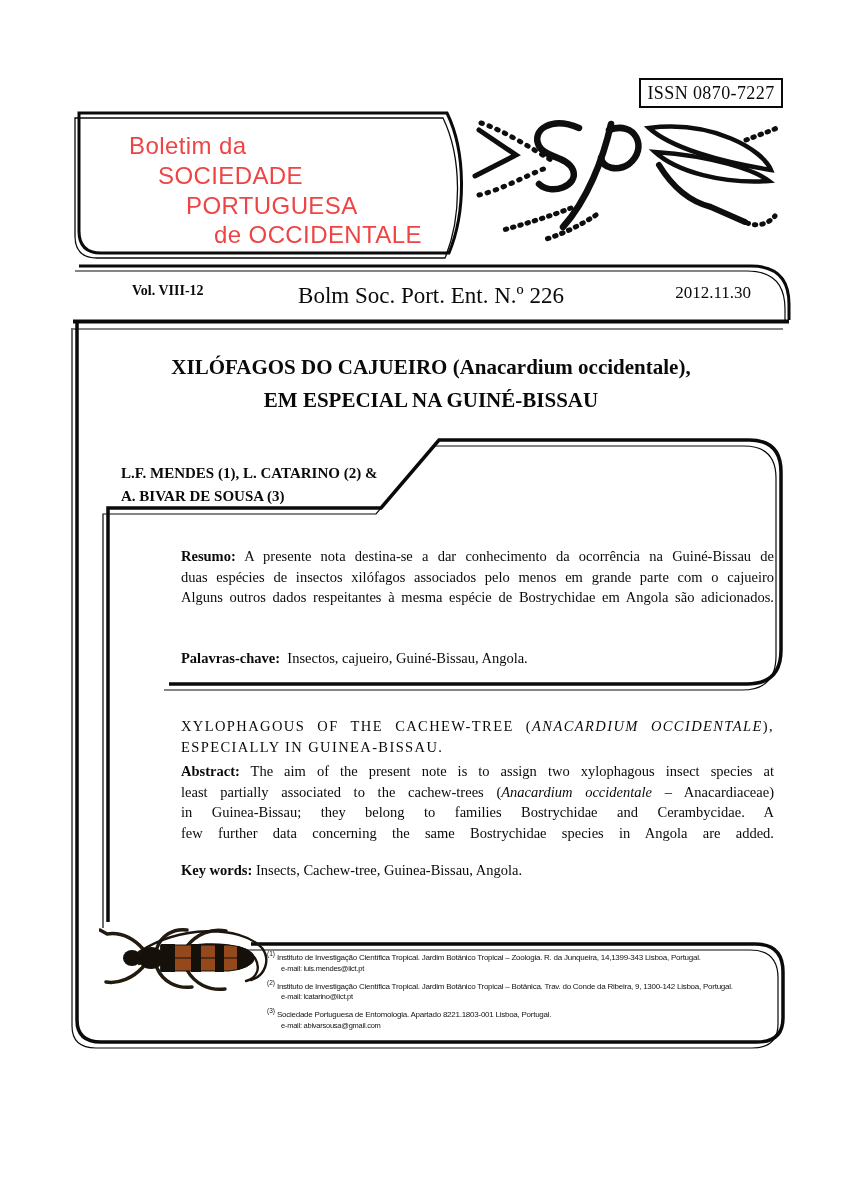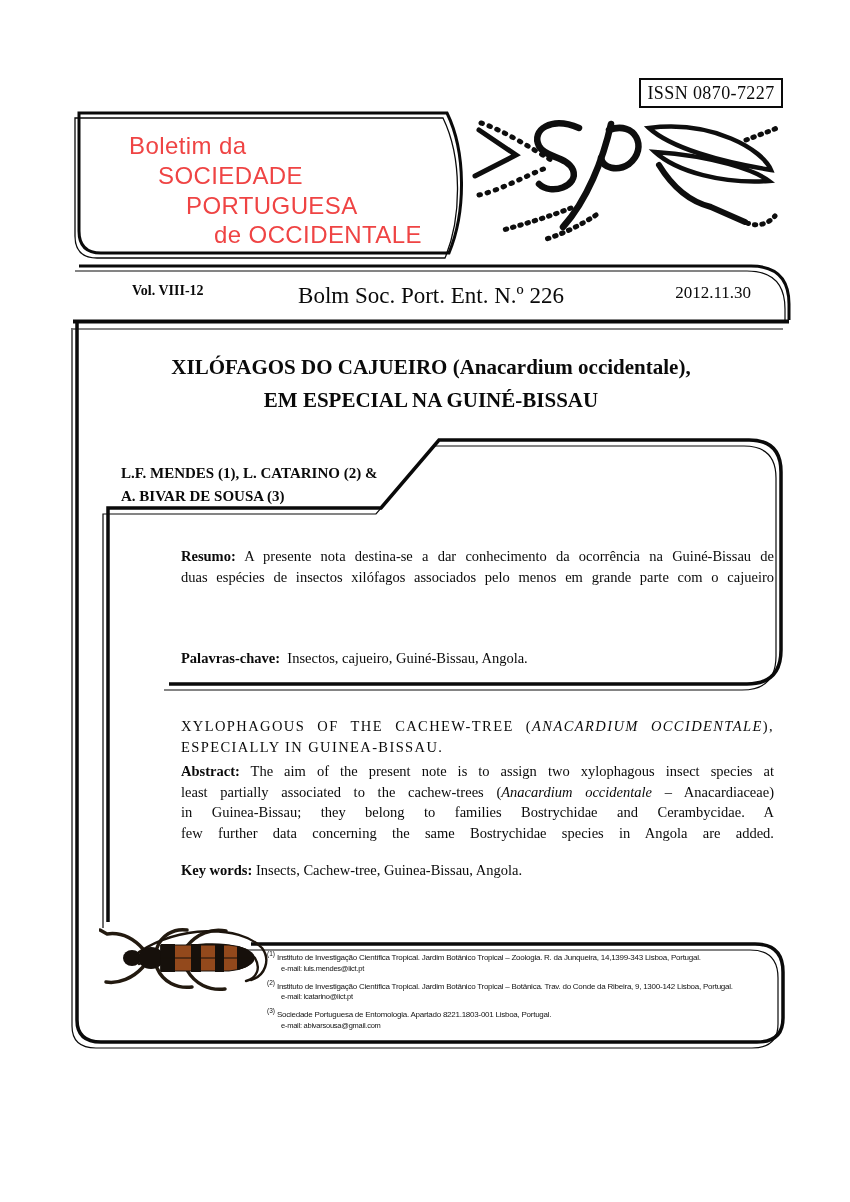--- a/index.html
+++ b/index.html
@@ -104,20 +104,21 @@
   </div>
 
   <div class="abs txt authors">
     <div>L.F. MENDES (1), L. CATARINO (2) &amp;</div>
     <div>A. BIVAR DE SOUSA (3)</div>
   </div>
 
   <div class="abs txt col resumo">
     <div class="ln jl"><span class="b">Resumo:</span><span> A presente nota destina-se a dar conhecimento da ocorrência na Guiné-Bissau de</span></div>
     <div class="ln jl"><span>duas espécies de insectos xilófagos associados pelo menos em grande parte com o cajueiro</span></div>
+    <div class="ln jl"><span>Alguns outros dados respeitantes à mesma espécie de Bostrychidae em Angola são adicionados.</span></div>
   </div>
   <div class="abs txt col palavras ln"><span class="b">Palavras-chave:</span><span>&nbsp; Insectos, cajueiro, Guiné-Bissau, Angola.</span></div>
 
   <div class="abs txt col engtitle">
     <div class="ln jl"><span>XYLOPHAGOUS OF THE CACHEW-TREE (</span><span class="i">ANACARDIUM OCCIDENTALE</span><span>),</span></div>
     <div class="ln"><span>ESPECIALLY IN GUINEA-BISSAU.</span></div>
   </div>
 
   <div class="abs txt col abstract">
     <div class="ln jl"><span class="b">Abstract:</span><span> The aim of the present note is to assign two xylophagous insect species at</span></div>

